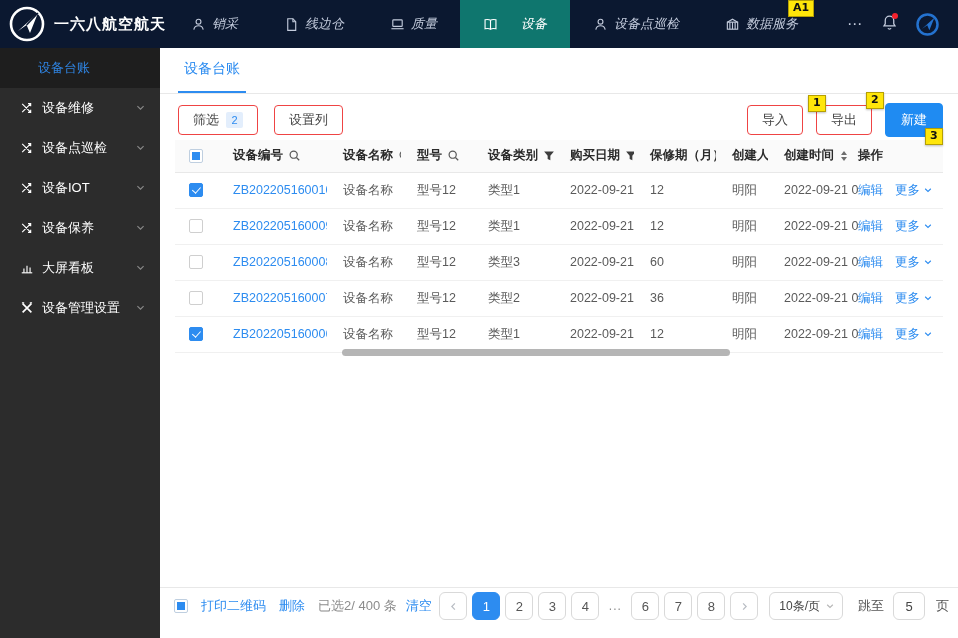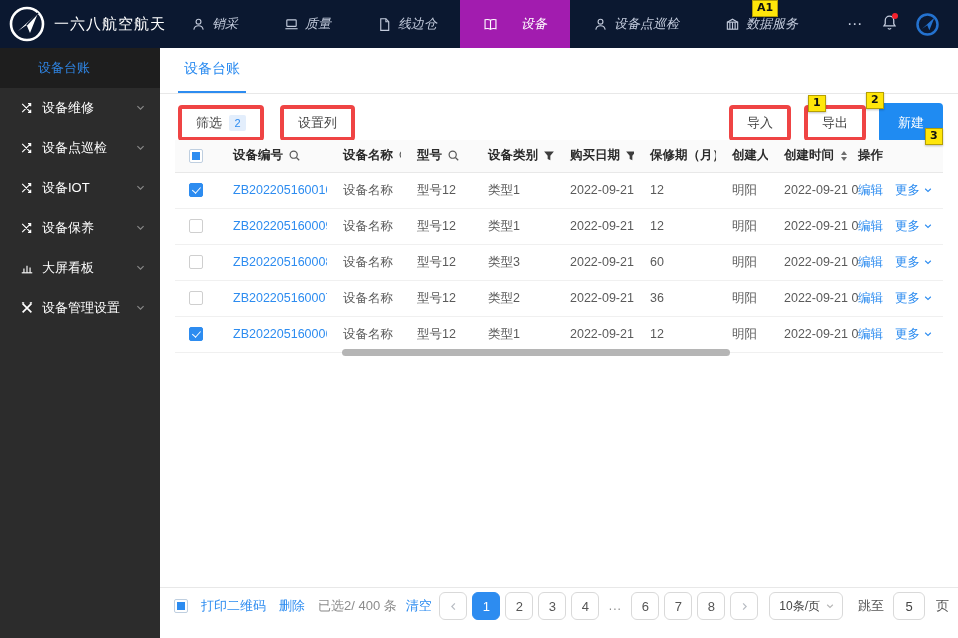--- a/index.html
+++ b/index.html
@@ -7,25 +7,25 @@
   #app {
     position:relative; width:958px; height:638px; background:#fff;
     font-family:"Liberation Sans","DejaVu Sans",sans-serif; overflow:hidden;
     -webkit-font-smoothing:antialiased;
   }
   
   .navbar { position:absolute; top:0; left:0; right:0; height:48px; background:#0b1830;
     display:flex; align-items:center; color:#c3cbdc; z-index:10; }
   .brand { display:flex; align-items:center; gap:7px; padding-left:7px; width:168px; flex:none; }
   .brand-logo { width:40px; height:40px; flex:none; }
-  .brand-name { color:#fff; font-weight:normal; font-size:15px; white-space:nowrap; letter-spacing:1px; }
+  .brand-name { color:#fff; font-weight:bold; font-size:15px; white-space:nowrap; letter-spacing:1px; }
   .nav-items { display:flex; align-items:stretch; height:100%;font-style:italic; }
   .nav-item { display:flex; align-items:center; gap:6px; padding:0 23px; font-size:13px; cursor:pointer; white-space:nowrap; }
   .nav-item svg { width:15px; height:15px; }
-  .nav-item.active { background:#a21caf; color:#fff;gap:23px; }
+  .nav-item.active { background:#0f766e; color:#fff;gap:23px; }
   .nav-right { margin-left:auto; display:flex; align-items:center; gap:17px; padding-right:18px; }
   .nav-more { font-size:15px; letter-spacing:2px; line-height:10px; cursor:pointer; }
   .bell-wrap { position:relative; cursor:pointer; }
   .bell-dot { position:absolute; top:-1px; right:0px; width:6px; height:6px; border-radius:50%; background:#f5222d; }
   .nav-user { display:flex; align-items:center; gap:6px; font-size:13px; cursor:pointer; }
   .avatar { width:25px; height:25px; }
   
   .som { position:absolute; z-index:60; background:#ffe60a; color:#111;
     font:bold 11px "DejaVu Sans",sans-serif; padding:1px 4px 2px;
     border:1px solid rgba(120,100,0,.55); box-shadow:0 1px 2px rgba(0,0,0,.25); line-height:12px; }
@@ -35,21 +35,21 @@
     color:#ffffff; font-size:13px; cursor:pointer; }
   .side-item svg { width:14px; height:14px; flex:none; }
   .side-item .chev { margin-left:auto; color:#8a8a8a; }
   .side-item .chev svg { width:11px; height:11px; }
   .side-item.active { background:#1e1e1e; color:#2f83e0; padding-left:38px; }
   
   .main { position:absolute; top:48px; left:160px; right:0; bottom:0; background:#fff; }
   .tabbar { height:46px; border-bottom:1px solid #e8e8e8; display:flex; align-items:flex-end; padding-left:18px; }
   .tab { color:#2d8cf0; font-size:14px; padding:0 6px 13px; border-bottom:2px solid #2d8cf0; cursor:pointer; }
   .toolbar { position:absolute; top:55px; left:18px; right:15px; display:flex; align-items:center; }
-  .btn { height:36px; padding:0 14px; border:4px solid #ef4444; border-radius:4px; background:#fff;
+  .btn { height:30px; padding:0 14px; border:1px solid #ef4444; border-radius:4px; background:#fff;
     font-size:13px; color:#454545; display:inline-flex; align-items:center; gap:7px; cursor:pointer;
     font-family:inherit; }
   .btn-filter { margin-right:16px; }
   .filter-count { background:#e3eefc; color:#2d8cf0; font-size:11px; min-width:17px; text-align:center;
     padding:2px 4px; border-radius:2px; }
   .toolbar-right { margin-left:auto; display:flex; align-items:center; gap:13px; }
   .btn-primary { background:#1f8bf2; border-color:#1f8bf2; color:#fff; padding:16px 15px; }
   
   .tbl-wrap { position:absolute; top:92px; left:15px; width:768px; }
   table { width:768px; border-collapse:collapse; table-layout:fixed; }
@@ -118,31 +118,31 @@
     <div class="nav-items">
       <div class="nav-item">
         <svg viewBox="0 0 16 16" fill="none" stroke="currentColor" stroke-width="1.2">
             <circle cx="8" cy="5" r="2.6"></circle>
             <path d="M3 13.5c.5-3 2.5-4.2 5-4.2s4.5 1.2 5 4.2"></path>
           </svg>
         <span>销采</span>
       </div>
       <div class="nav-item">
         <svg viewBox="0 0 16 16" fill="none" stroke="currentColor" stroke-width="1.2">
+            <path d="M4 1.8h5.5L12.5 5v9.2H4Z"></path>
+            <path d="M9.5 1.8V5h3"></path>
+          </svg>
+        <span>线边仓</span>
+      </div>
+      <div class="nav-item">
+        <svg viewBox="0 0 16 16" fill="none" stroke="currentColor" stroke-width="1.2">
             <rect x="3" y="3" width="10" height="7" rx="0.8"></rect>
             <path d="M1.5 12.5h13"></path>
           </svg>
         <span>质量</span>
-      </div>
-      <div class="nav-item">
-        <svg viewBox="0 0 16 16" fill="none" stroke="currentColor" stroke-width="1.2">
-            <path d="M4 1.8h5.5L12.5 5v9.2H4Z"></path>
-            <path d="M9.5 1.8V5h3"></path>
-          </svg>
-        <span>线边仓</span>
       </div>
       <div class="nav-item active">
         <svg viewBox="0 0 16 16" fill="none" stroke="currentColor" stroke-width="1.2">
             <path d="M8 3.5C6.6 2.6 4.2 2.6 2.2 3v9.6c2-.4 4.4-.4 5.8.5 1.4-.9 3.8-.9 5.8-.5V3c-2-.4-4.4-.4-5.8.5Z"></path>
             <path d="M8 3.5V13"></path>
           </svg>
         <span>设备</span>
       </div>
       <div class="nav-item">
         <svg viewBox="0 0 16 16" fill="none" stroke="currentColor" stroke-width="1.2">
@@ -174,21 +174,21 @@
               <circle cx="20" cy="20" r="16" fill="none" stroke="#2472cf" stroke-width="4"></circle>
               <path d="M11 27 31 9l-8 20-3.4-8Z" fill="#2472cf"></path>
             </svg>
         </span>
 
       </span>
 
     </div>
   </div>
 
-  <span class="som" style="left:752px; top:0px;">A1</span>
+  <span class="som" style="left:788px; top:0px;">A1</span>
   <span class="som" style="left:808px; top:95px;">1</span>
   <span class="som" style="left:866px; top:92px;">2</span>
   <span class="som" style="left:925px; top:128px;">3</span>
 
   <div class="sidebar">
     <div class="side-item active">
       <span>设备台账</span>
     </div>
     <div class="side-item">
       <svg viewBox="0 0 16 16" fill="none" stroke="currentColor" stroke-width="1.3">

